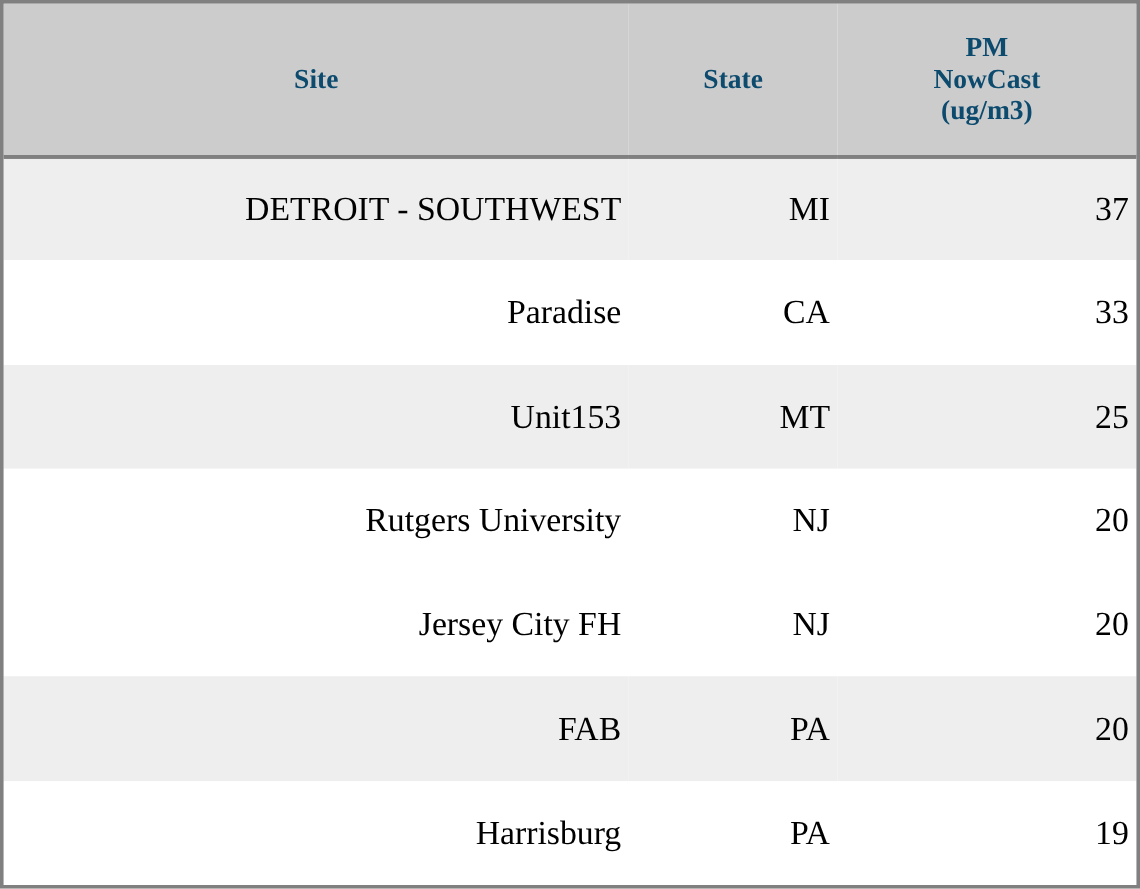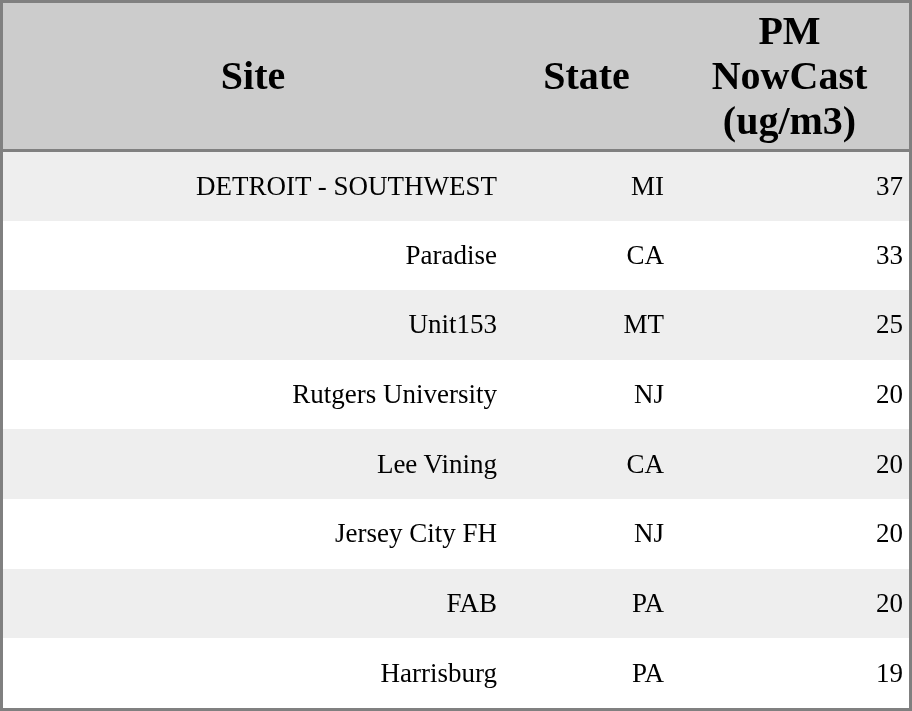--- a/index.html
+++ b/index.html
@@ -21,24 +21,24 @@
     background: #ffffff;
   }
   table.data-table {
     width: 100%;
     height: 100%;
     border-collapse: collapse;
     table-layout: fixed;
   }
   thead th {
     background: #cccccc;
-    color: #000000;
+    color: #0c4a6e;
     font-family: "Liberation Serif", serif;
     font-weight: bold;
-    font-size: 40px;
+    font-size: 22px;
     line-height: 1.12;
     text-align: center;
     vertical-align: middle;
     padding: 6px 4px;
     border: none;
     border-bottom: 3px solid #808080;
     height: 122px;
     box-sizing: border-box;
   }
   tbody td {
@@ -99,25 +99,20 @@
       <tr class="odd-row">
         <td>Unit153</td>
         <td>MT</td>
         <td>25</td>
       </tr>
       <tr class="even-row">
         <td>Rutgers University</td>
         <td>NJ</td>
         <td>20</td>
       </tr>
-      <tr class="odd-row">
-        <td>Lee Vining</td>
-        <td>CA</td>
-        <td>20</td>
-      </tr>
       <tr class="even-row">
         <td>Jersey City FH</td>
         <td>NJ</td>
         <td>20</td>
       </tr>
       <tr class="odd-row">
         <td>FAB</td>
         <td>PA</td>
         <td>20</td>
       </tr>

